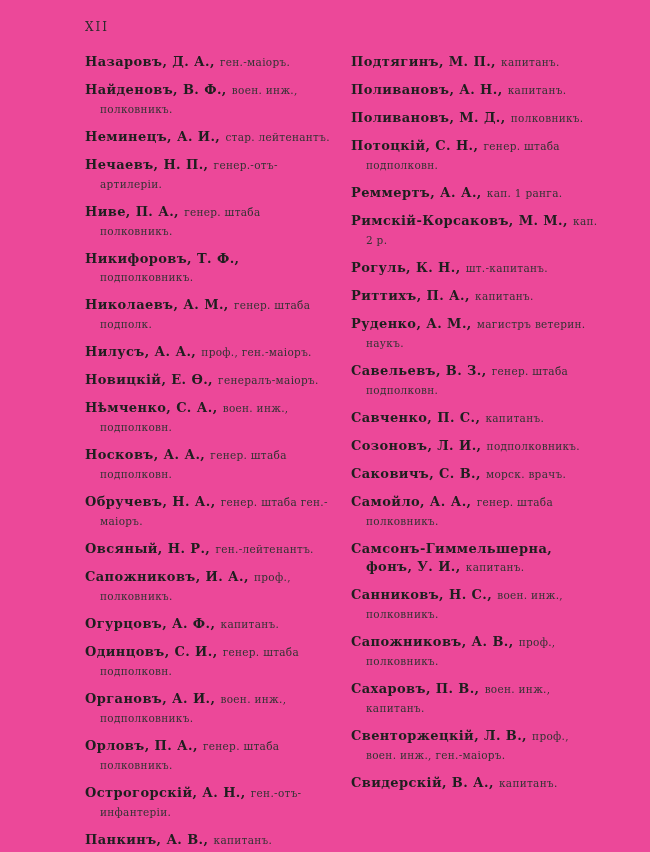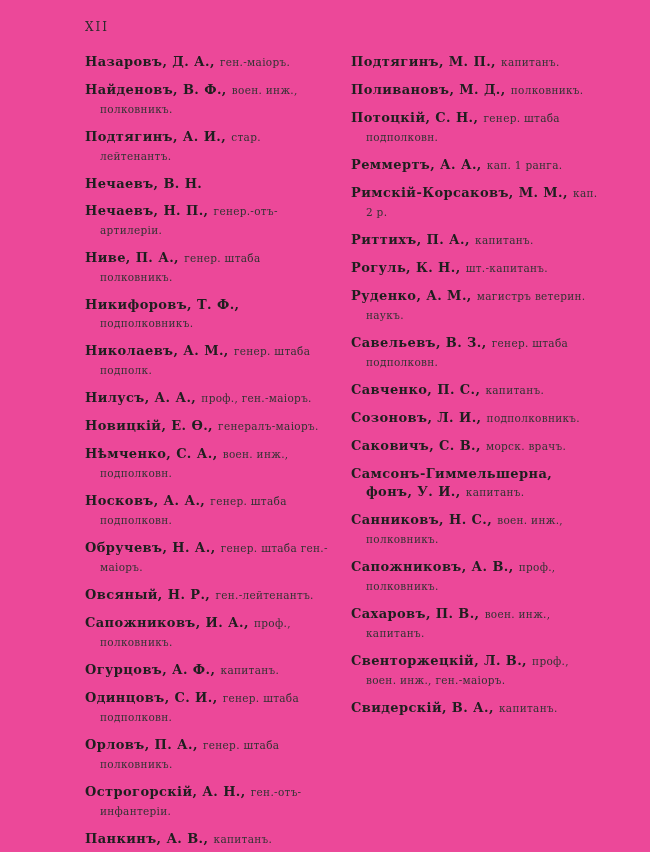--- a/index.html
+++ b/index.html
@@ -60,53 +60,55 @@
 </style>
 </head>
 <body>
 
 <div class="page">
   <div class="page-number">XII</div>
   <div class="columns">
     <div class="col col-left" id="col-left">
         <div class="entry"><span class="entry-name">Назаровъ, Д. А.,</span> <span class="entry-rank">ген.-маіоръ.</span></div>
         <div class="entry"><span class="entry-name">Найденовъ, В. Ф.,</span> <span class="entry-rank">воен. инж., полковникъ.</span></div>
-        <div class="entry"><span class="entry-name">Подтягинъ, А. И.,</span> <span class="entry-rank">стар. лейтенантъ.</span></div>
-        <div class="entry"><span class="entry-name">Нечаевъ, В. Н.</span></div>
+        <div class="entry"><span class="entry-name">Неминецъ, А. И.,</span> <span class="entry-rank">стар. лейтенантъ.</span></div>
         <div class="entry"><span class="entry-name">Нечаевъ, Н. П.,</span> <span class="entry-rank">генер.-отъ-артилеріи.</span></div>
         <div class="entry"><span class="entry-name">Ниве, П. А.,</span> <span class="entry-rank">генер. штаба полковникъ.</span></div>
         <div class="entry"><span class="entry-name">Никифоровъ, Т. Ф.,</span> <span class="entry-rank">подполковникъ.</span></div>
         <div class="entry"><span class="entry-name">Николаевъ, А. М.,</span> <span class="entry-rank">генер. штаба подполк.</span></div>
         <div class="entry"><span class="entry-name">Нилусъ, А. А.,</span> <span class="entry-rank">проф., ген.-маіоръ.</span></div>
         <div class="entry"><span class="entry-name">Новицкій, Е. Ѳ.,</span> <span class="entry-rank">генералъ-маіоръ.</span></div>
         <div class="entry"><span class="entry-name">Нѣмченко, С. А.,</span> <span class="entry-rank">воен. инж., подполковн.</span></div>
         <div class="entry"><span class="entry-name">Носковъ, А. А.,</span> <span class="entry-rank">генер. штаба подполковн.</span></div>
         <div class="entry"><span class="entry-name">Обручевъ, Н. А.,</span> <span class="entry-rank">генер. штаба ген.-маіоръ.</span></div>
         <div class="entry"><span class="entry-name">Овсяный, Н. Р.,</span> <span class="entry-rank">ген.-лейтенантъ.</span></div>
         <div class="entry"><span class="entry-name">Сапожниковъ, И. А.,</span> <span class="entry-rank">проф., полковникъ.</span></div>
         <div class="entry"><span class="entry-name">Огурцовъ, А. Ф.,</span> <span class="entry-rank">капитанъ.</span></div>
         <div class="entry"><span class="entry-name">Одинцовъ, С. И.,</span> <span class="entry-rank">генер. штаба подполковн.</span></div>
+        <div class="entry"><span class="entry-name">Органовъ, А. И.,</span> <span class="entry-rank">воен. инж., подполковникъ.</span></div>
         <div class="entry"><span class="entry-name">Орловъ, П. А.,</span> <span class="entry-rank">генер. штаба полковникъ.</span></div>
         <div class="entry"><span class="entry-name">Острогорскій, А. Н.,</span> <span class="entry-rank">ген.-отъ-инфантеріи.</span></div>
         <div class="entry"><span class="entry-name">Панкинъ, А. В.,</span> <span class="entry-rank">капитанъ.</span></div>
         <div class="entry"><span class="entry-name">Пащенко, Е. Г.,</span> <span class="entry-rank">капитанъ.</span></div>
       </div>
     <div class="col col-right" id="col-right">
         <div class="entry"><span class="entry-name">Подтягинъ, М. П.,</span> <span class="entry-rank">капитанъ.</span></div>
+        <div class="entry"><span class="entry-name">Поливановъ, А. Н.,</span> <span class="entry-rank">капитанъ.</span></div>
         <div class="entry"><span class="entry-name">Поливановъ, М. Д.,</span> <span class="entry-rank">полковникъ.</span></div>
         <div class="entry"><span class="entry-name">Потоцкій, С. Н.,</span> <span class="entry-rank">генер. штаба подполковн.</span></div>
         <div class="entry"><span class="entry-name">Реммертъ, А. А.,</span> <span class="entry-rank">кап. 1 ранга.</span></div>
         <div class="entry"><span class="entry-name">Римскій-Корсаковъ, М. М.,</span> <span class="entry-rank">кап. 2 р.</span></div>
+        <div class="entry"><span class="entry-name">Рогуль, К. Н.,</span> <span class="entry-rank">шт.-капитанъ.</span></div>
         <div class="entry"><span class="entry-name">Риттихъ, П. А.,</span> <span class="entry-rank">капитанъ.</span></div>
-        <div class="entry"><span class="entry-name">Рогуль, К. Н.,</span> <span class="entry-rank">шт.-капитанъ.</span></div>
         <div class="entry"><span class="entry-name">Руденко, А. М.,</span> <span class="entry-rank">магистръ ветерин. наукъ.</span></div>
         <div class="entry"><span class="entry-name">Савельевъ, В. З.,</span> <span class="entry-rank">генер. штаба подполковн.</span></div>
         <div class="entry"><span class="entry-name">Савченко, П. С.,</span> <span class="entry-rank">капитанъ.</span></div>
         <div class="entry"><span class="entry-name">Созоновъ, Л. И.,</span> <span class="entry-rank">подполковникъ.</span></div>
         <div class="entry"><span class="entry-name">Саковичъ, С. В.,</span> <span class="entry-rank">морск. врачъ.</span></div>
+        <div class="entry"><span class="entry-name">Самойло, А. А.,</span> <span class="entry-rank">генер. штаба полковникъ.</span></div>
         <div class="entry"><span class="entry-name">Самсонъ-Гиммельшерна, фонъ, У. И.,</span> <span class="entry-rank">капитанъ.</span></div>
         <div class="entry"><span class="entry-name">Санниковъ, Н. С.,</span> <span class="entry-rank">воен. инж., полковникъ.</span></div>
         <div class="entry"><span class="entry-name">Сапожниковъ, А. В.,</span> <span class="entry-rank">проф., полковникъ.</span></div>
         <div class="entry"><span class="entry-name">Сахаровъ, П. В.,</span> <span class="entry-rank">воен. инж., капитанъ.</span></div>
         <div class="entry"><span class="entry-name">Свенторжецкій, Л. В.,</span> <span class="entry-rank">проф., воен. инж., ген.-маіоръ.</span></div>
         <div class="entry"><span class="entry-name">Свидерскій, В. А.,</span> <span class="entry-rank">капитанъ.</span></div>
       </div>
   </div>
 </div>
 

